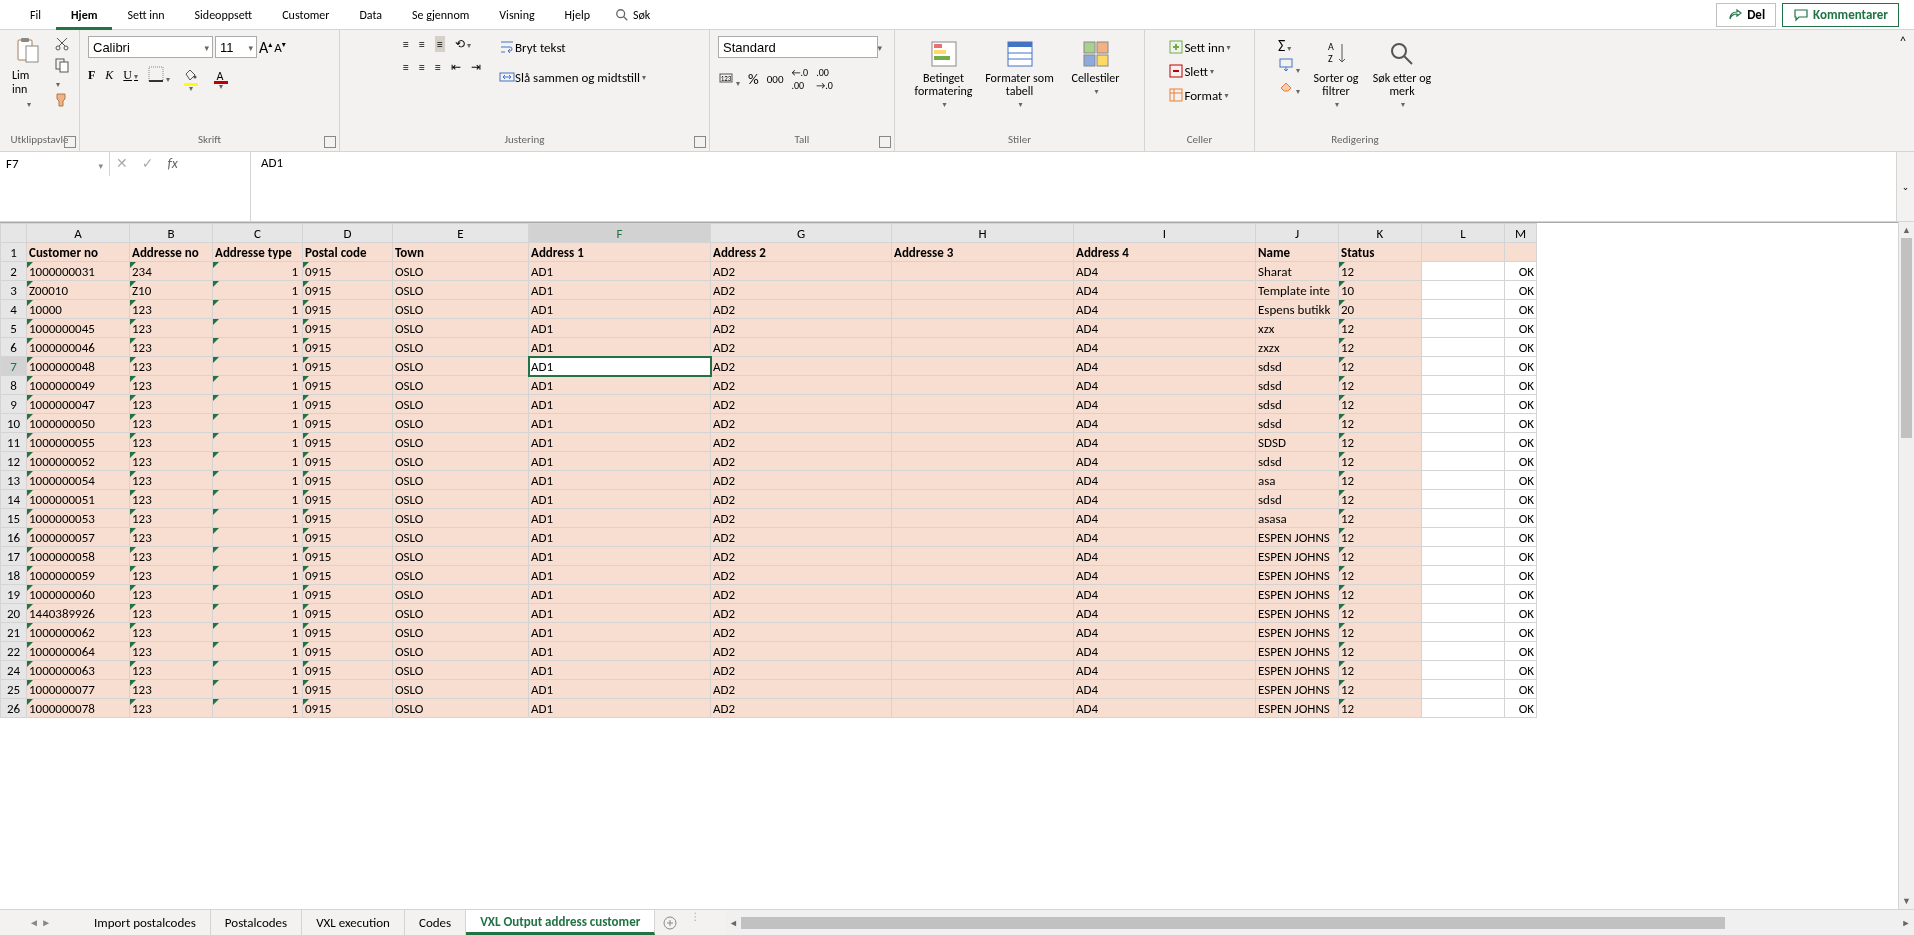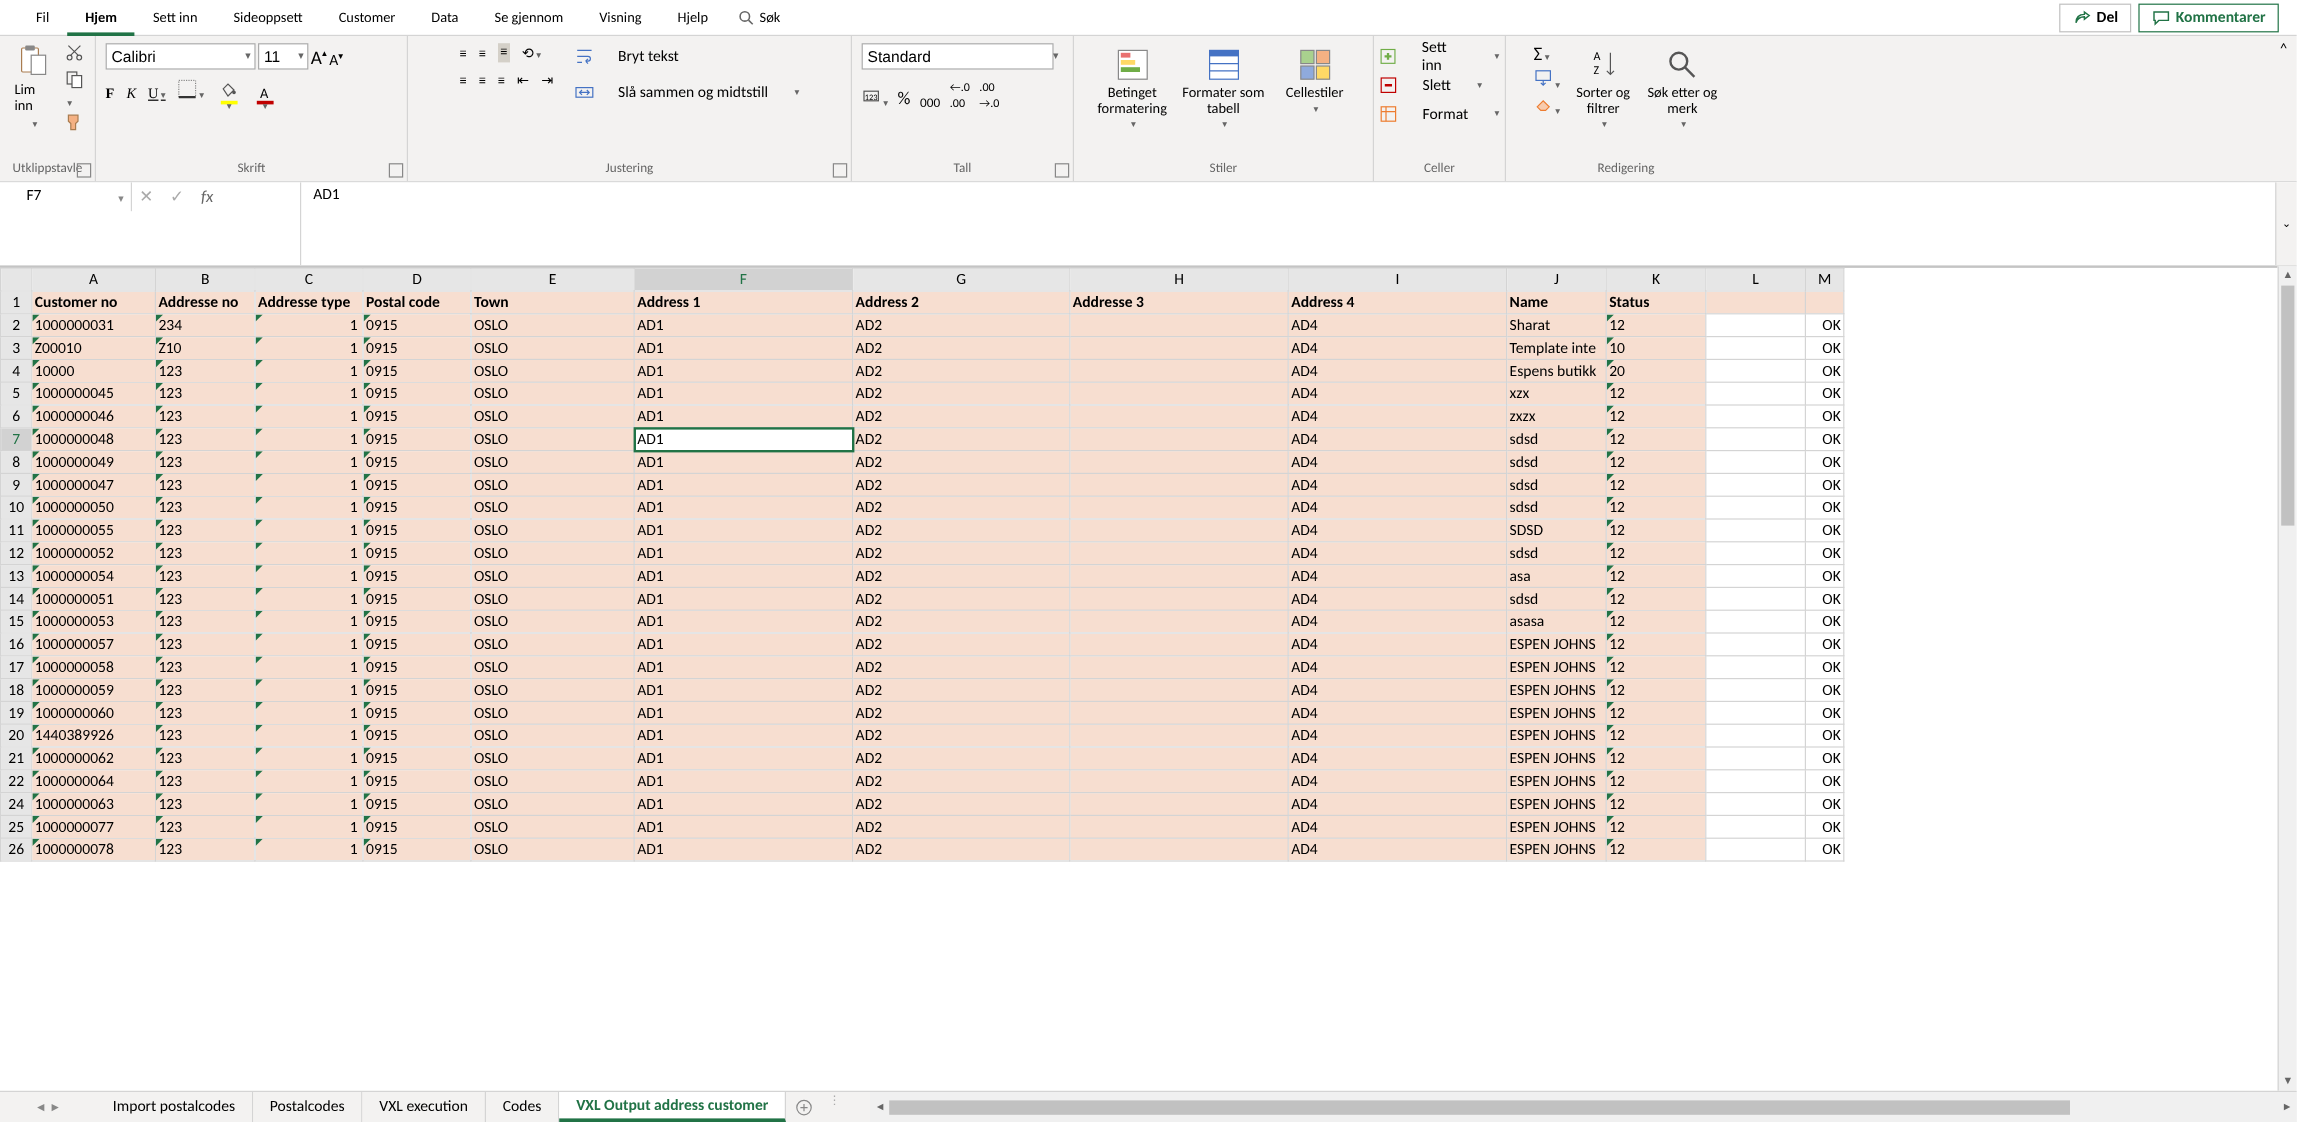--- a/index.html
+++ b/index.html
@@ -14,40 +14,40 @@
   .menu-right { margin-left: auto; display: flex; gap: 6px; }
   .btn-share, .btn-comment { border: 1px solid #c0c0c0; padding: 3px 10px; display: flex; align-items: center; gap: 4px; font-size: 13px; font-weight: 600; }
   .btn-comment { color: #217346; border-color: #217346;}
   
   
   .ribbon { height: 122px; background: #f3f2f1; border-bottom: 1px solid #d4d4d4; display: flex; }
   .rgroup { border-right: 1px solid #d4d4d4; padding: 6px 8px 0; display: flex; flex-direction: column; align-items: center; position: relative;}
   .rgroup-label { font-size: 11px; color: #666; margin-top: auto; padding-bottom: 2px; text-align: center; position: absolute; bottom: 3px; left: 0; right: 0;}
   .rgroup-body { display: flex; gap: 6px; align-items: flex-start; height: 88px;}
   .vstack { display: flex; flex-direction: column; gap: 2px; align-items: flex-start; }
-  .hstack { display: flex; gap: 2px; align-items: flex-end;}
+  .hstack { display: flex; gap: 2px; align-items: center;}
   .paste-big { display: flex; flex-direction: column; align-items: center; padding: 0 4px;}
   .paste-big svg { width: 32px; height: 32px;}
   .font-select { width: 125px; height: 22px; font-size: 13px; border: 1px solid #ababab; background: #fff; padding: 0 4px; position: relative;}
   .size-select { width: 42px; height: 22px; font-size: 13px; border: 1px solid #ababab; background: #fff; padding: 0 4px;}
   .ababtn { font-size: 14px; }
   .bold { font-weight: bold; font-family: "Times New Roman", serif;}
   .italic { font-style: italic; font-family: "Times New Roman", serif;}
   .underline { text-decoration: underline; font-family: "Times New Roman", serif;}
   .color-underline { position: relative; display: inline-block; width: 20px; text-align: center;}
   .color-underline::after { content:""; position: absolute; left:2px; right:2px; bottom:-1px; height:3px; background: var(--uc);}
   .number-format-select { width: 145px; height: 22px; border: 1px solid #ababab; background: #fff; padding: 0 4px; font-size: 13px;}
   .big-btn { display: flex; flex-direction: column; align-items: center; width: 70px; text-align: center; font-size: 12px; line-height: 1.1; gap: 2px; padding-top: 2px;}
   .big-btn svg { width: 32px; height: 32px;}
-  .med-btn { display: flex; align-items: center; gap: 20px; height: 22px; font-size: 13px;}
+  .med-btn { display: flex; align-items: center; gap: 0; height: 22px; font-size: 13px;}
   .dialog-launcher { width: 12px; height: 12px; border: 1px solid #888; position: absolute; bottom: 3px; right: 3px;}
   
   
   .namebox-row { height: 70px; border-bottom: 1px solid #d4d4d4; display: flex; background: #fff;}
-  .name-box { width: 110px; border-right: 1px solid #d4d4d4; height: 24px; padding: 2px 22px; font-size: 13px; position: relative; line-height: 20px;}
+  .name-box { width: 110px; border-right: 1px solid #d4d4d4; height: 24px; padding: 2px 6px; font-size: 13px; position: relative; line-height: 20px;}
   .name-box::after { content: "▾"; position: absolute; right: 6px; top: 4px; font-size: 9px; color: #888;}
   .fx-controls { width: 140px; display: flex; align-items: flex-start; padding: 3px 6px; gap: 14px; color: #aaa; font-size: 14px;}
   .fx-label { font-style: italic; color: #666;}
   .formula-area { flex: 1; height: 100%; border-left: 1px solid #d4d4d4; padding: 3px 10px; font-size: 13px; position: relative;}
   .formula-expand { width: 18px; background: #f3f2f1; border-left: 1px solid #d4d4d4; display: flex; align-items: center; justify-content: center;}
   
   
   .grid-wrap { position: absolute; top: 222px; left: 0; right: 16px; bottom: 26px; overflow: hidden; border-top: 1px solid #aaa;}
   table.grid { border-collapse: collapse; table-layout: fixed; font-size: 13px; font-family: Calibri, Arial, sans-serif;}
   .grid th, .grid td { border: 1px solid #d4d4d4; height: 19px; padding: 0 2px; white-space: nowrap; overflow: hidden; text-align: left;}

